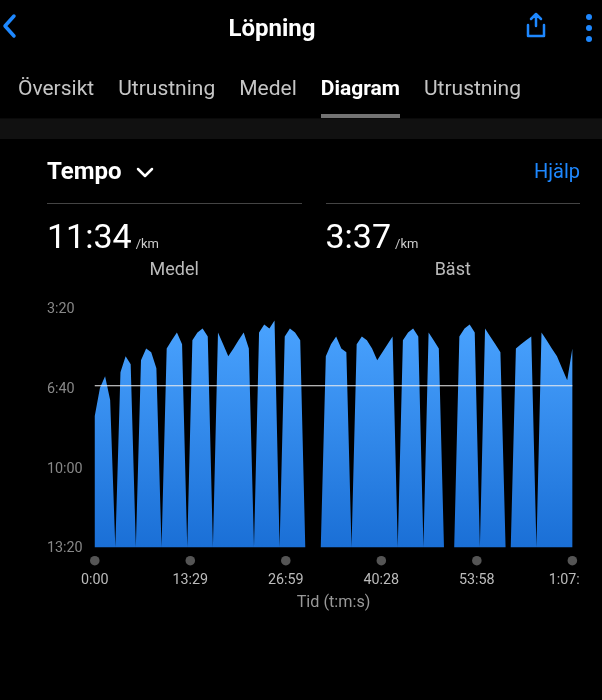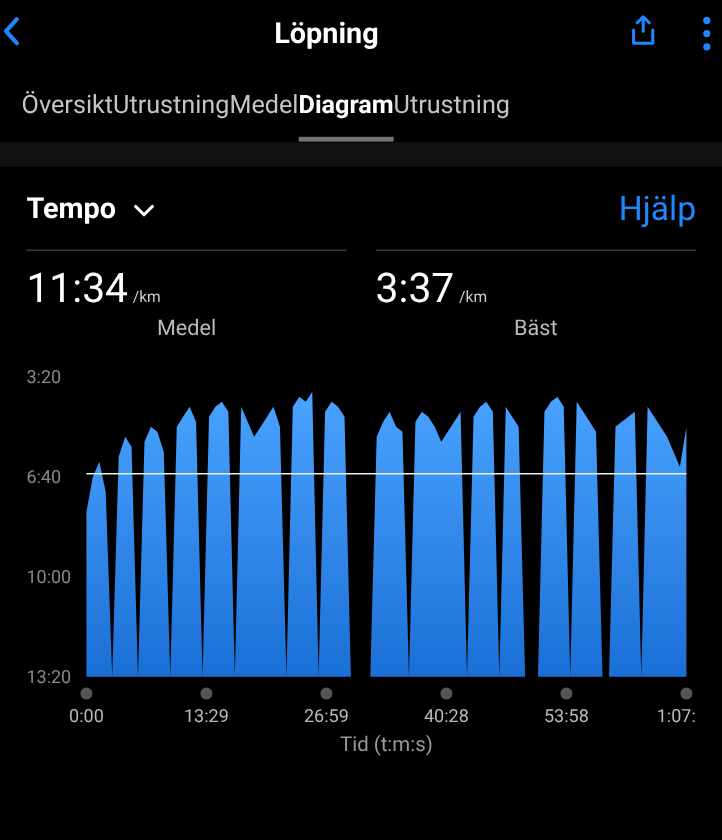--- a/index.html
+++ b/index.html
@@ -19,45 +19,46 @@
     height: 56px;
   }
   .header-left, .header-right { display: flex; align-items: center; gap: 28px; }
   .back-icon svg { width: 20px; height: 28px; }
   .title { font-size: 24px; font-weight: 700; }
   .share-icon svg { width: 24px; height: 28px; }
   .more-icon { display: flex; flex-direction: column; gap: 5px; padding: 4px 10px; }
   .more-icon span { width: 6px; height: 6px; background: #1e88ff; border-radius: 50%; }
   .tabs {
     display: flex;
+    gap: 24px;
     padding: 20px 1px 0 18px;
     border-bottom: 1px solid #0a0a0a;
   }
   .tab {
     font-size: 21px;
     color: #c5c5c5;
     padding-bottom: 14px;
     cursor: pointer;
   }
   .tab.active {
     color: #fff;
     font-weight: 700;
     border-bottom: 4px solid #737373;
   }
   .divider-bar { height: 20px; background: #111; }
-  .content { padding: 18px 22px 0 22px; }
+  .content { padding: 18px 22px 0 22px; margin-left: 25px; }
   .metric-header {
     display: flex;
     justify-content: space-between;
     align-items: center;
     margin-bottom: 18px;
   }
   .metric-select { display: flex; align-items: center; gap: 14px; font-size: 24px; font-weight: 700; cursor: pointer; }
   .chevron svg { width: 18px; height: 12px; }
-  .help-link { color: #1e88ff; font-size: 28px; cursor: pointer; }
+  .help-link { color: #1e88ff; font-size: 20px; cursor: pointer; }
   .stats-row { display: flex; gap: 24px; }
   .stat {
     flex: 1;
     border-top: 1px solid #444;
     padding-top: 12px;
   }
   .stat-val { font-size: 34px; font-weight: 400; }
   .stat-unit { font-size: 13px; color: #ccc; }
   .stat-label { font-size: 18px; color: #bbb; margin-top: 2px; text-align: center; }
   .chart-wrap { margin-top: 20px; position: relative; }

